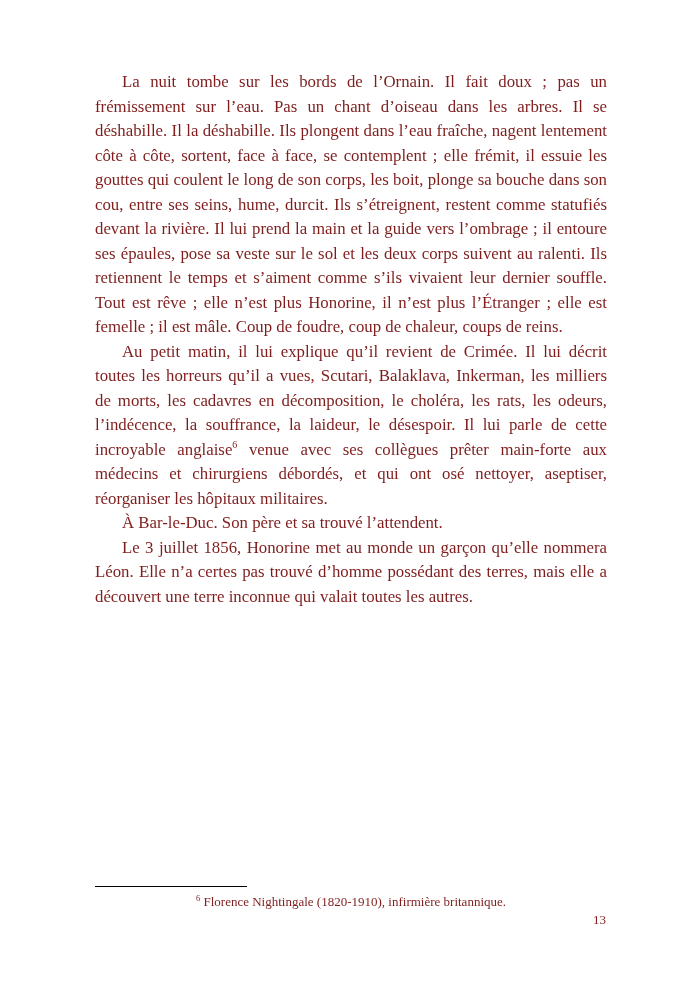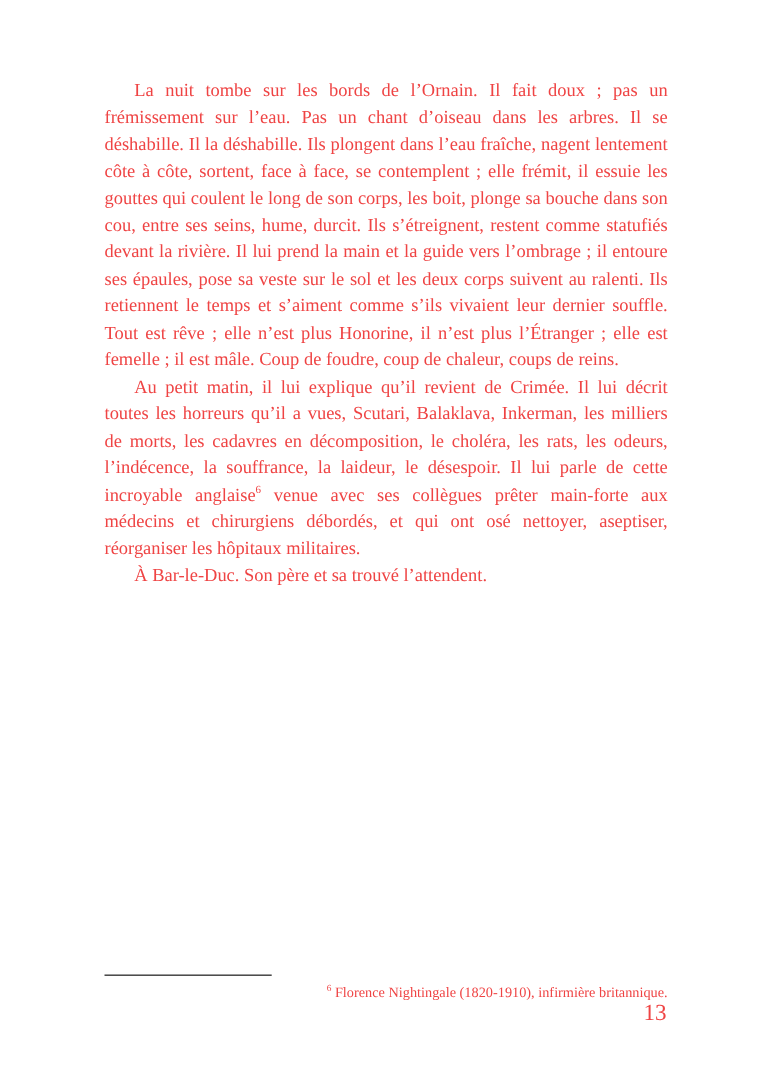--- a/index.html
+++ b/index.html
@@ -6,21 +6,21 @@
     margin: 0;
     padding: 0;
     background: #ffffff;
   }
   .page {
     position: relative;
     width: 700px;
     height: 992px;
     background: #ffffff;
     font-family: "Liberation Serif", "DejaVu Serif", serif;
-    color: #ef4444;
+    color: #7f1d1d;
     overflow: hidden;
   }
   .text-block {
     position: absolute;
     left: 95px;
     top: 70px;
     width: 512px;
     font-size: 16.8px;
     line-height: 24.5px;
     text-align: justify;
@@ -44,49 +44,50 @@
   .footnote-rule {
     width: 152px;
     height: 0;
     border-top: 1.2px solid #000000;
     margin-bottom: 7px;
   }
   .footnote-text {
     margin: 0;
     font-size: 13px;
     line-height: 16px;
-    text-align: right;
+    text-align: center;
   }
   .footnote-text sup.note-ref {
     font-size: 8.5px;
   }
   .page-number {
     position: absolute;
     right: 94px;
     top: 910px;
-    font-size: 21px;
+    font-size: 13px;
     line-height: 20px;
     text-align: right;
   }
 </style>
 </head>
 <body>
 
 <div class="page">
 
   <div class="text-block">
 
     <p class="para">La nuit tombe sur les bords de l’Ornain. Il fait doux ; pas un frémissement sur l’eau. Pas un chant d’oiseau dans les arbres. Il se déshabille. Il la déshabille. Ils plongent dans l’eau fraîche, nagent lentement côte à côte, sortent, face à face, se contemplent ; elle frémit, il essuie les gouttes qui coulent le long de son corps, les boit, plonge sa bouche dans son cou, entre ses seins, hume, durcit. Ils s’étreignent, restent comme statufiés devant la rivière. Il lui prend la main et la guide vers l’ombrage ; il entoure ses épaules, pose sa veste sur le sol et les deux corps suivent au ralenti. Ils retiennent le temps et s’aiment comme s’ils vivaient leur dernier souffle. Tout est rêve ; elle n’est plus Honorine, il n’est plus l’Étranger ; elle est femelle ; il est mâle. Coup de foudre, coup de chaleur, coups de reins.</p>
 
     <p class="para"><span>Au petit matin, il lui explique qu’il revient de Crimée. Il lui décrit toutes les horreurs qu’il a vues, Scutari, Balaklava, Inkerman, les milliers de morts, les cadavres en décomposition, le choléra, les rats, les odeurs, l’indécence, la souffrance, la laideur, le désespoir. Il lui parle de cette incroyable anglaise</span><sup class="note-ref">6</sup><span> venue avec ses collègues prêter main-forte aux médecins et chirurgiens débordés, et qui ont osé nettoyer, aseptiser, réorganiser les hôpitaux militaires.</span></p>
 
 
     <p class="para">À Bar-le-Duc. Son père et sa trouvé l’attendent.</p>
 
 
+    <p class="para">Le 3 juillet 1856, Honorine met au monde un garçon qu’elle nommera Léon. Elle n’a certes pas trouvé d’homme possédant des terres, mais elle a découvert une terre inconnue qui valait toutes les autres.</p>
 
   </div>
 
   <div class="footnote-area">
     <div class="footnote-rule"></div>
     <p class="footnote-text"><sup class="note-ref">6</sup><span> Florence Nightingale (1820-1910), infirmière britannique.</span></p>
   </div>
 
   <div class="page-number">13</div>
 

